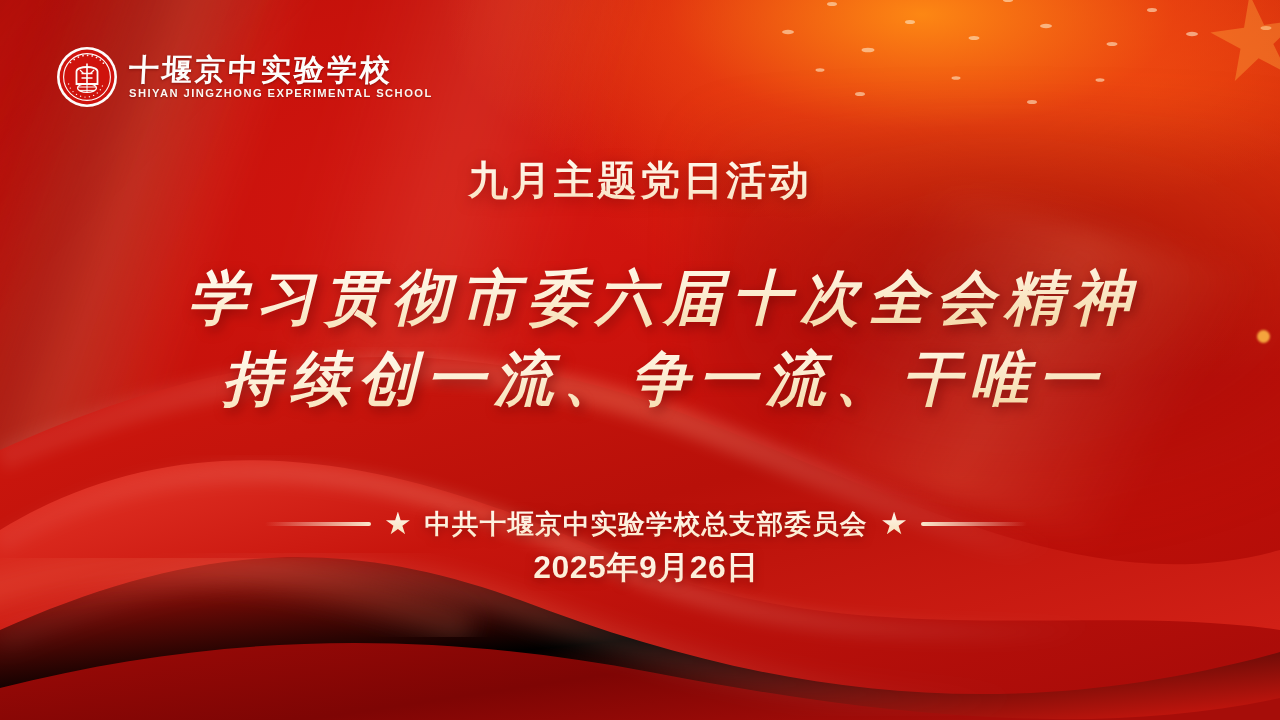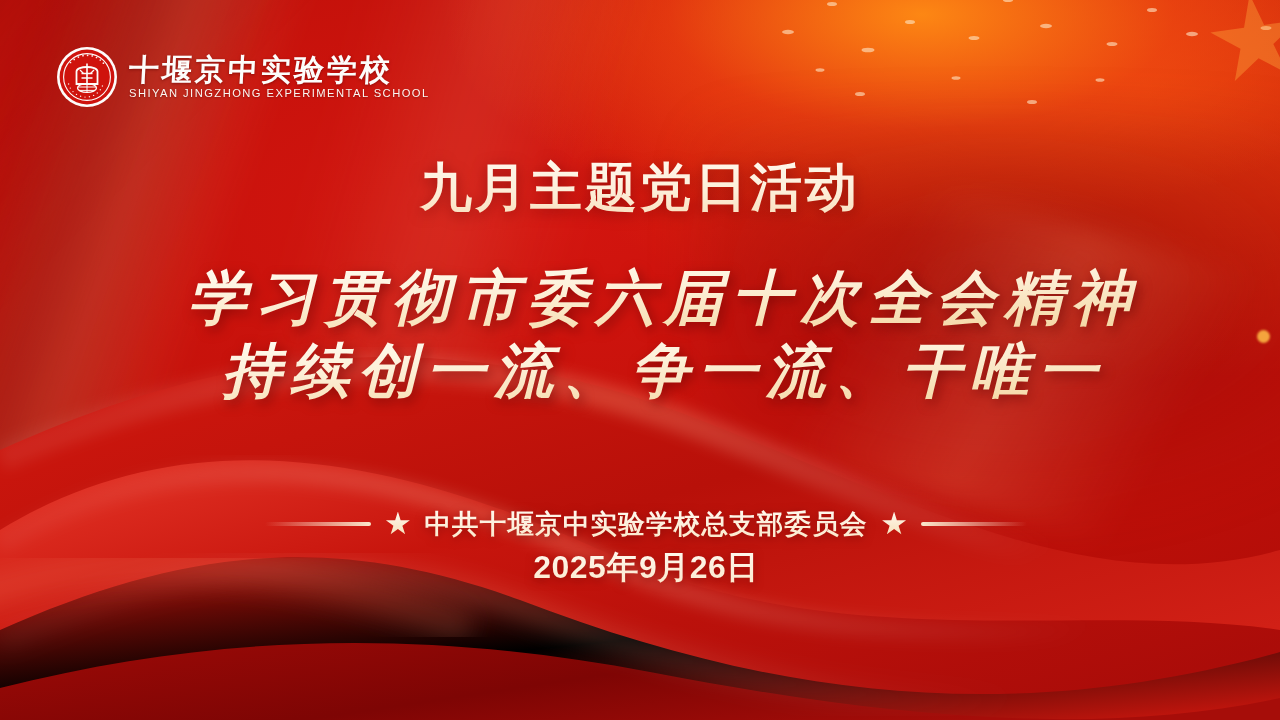--- a/index.html
+++ b/index.html
@@ -92,31 +92,31 @@
   }
   .logo-text{ display:flex; flex-direction:column; gap:1px; }
   .logo-cn{
     font-family:"Liberation Serif","DejaVu Serif",serif;
     font-size:30px; font-weight:700; color:#fdfdfb;
     letter-spacing:3px; line-height:1.06;
     text-shadow:0 1px 3px rgba(90,0,0,.5);
     transform:skewX(-3deg);
   }
   .logo-en{
-    font-size:11.2px; font-weight:400; color:#fbf7f2;
+    font-size:11.2px; font-weight:700; color:#fbf7f2;
     letter-spacing:1.45px; line-height:1.2;
     text-shadow:0 1px 2px rgba(90,0,0,.45);
     white-space:nowrap;
   }
 
   
   .subtitle{
     position:absolute; left:0; right:0; top:153px;
     text-align:center;
-    font-size:52px; font-weight:700;
+    font-size:40px; font-weight:700;
     letter-spacing:3px;
     color:#fdeedb;
     background:linear-gradient(180deg,#fff9f0 0%,#fdeed8 55%,#f8dcb8 100%);
     -webkit-background-clip:text; background-clip:text;
     -webkit-text-fill-color:transparent;
     filter:drop-shadow(0 3px 7px rgba(110,4,4,.55));
   }
 
   
   .title-block{
@@ -129,21 +129,21 @@
     font-weight:700;
     font-style:italic;
     letter-spacing:9px;
     line-height:1.24;
     background:linear-gradient(178deg,#fffdf6 0%,#fdf0d8 40%,#f7dfb4 74%,#f2cf96 100%);
     -webkit-background-clip:text; background-clip:text;
     -webkit-text-fill-color:transparent;
     filter:drop-shadow(3px 4px 6px rgba(105,3,3,.62));
   }
   .title-line.l1{ font-size:59px; }
-  .title-line.l2{ font-size:59px; }
+  .title-line.l2{ font-size:59px; margin-top:8px; }
 
   
   .footer{
     position:absolute; left:0; right:0; top:506px;
     display:flex; flex-direction:column; align-items:center; gap:4px;margin-left:12px;
   }
   .org-row{ display:flex; align-items:center; justify-content:center; gap:14px; }
   .rule{ width:106px; height:4px; border-radius:2px; }
   .rule.left{  background:linear-gradient(90deg, rgba(253,238,216,0) 0%, rgba(253,238,216,.35) 35%, #fbe9cd 100%); }
   .rule.right{ background:linear-gradient(270deg, rgba(253,238,216,0) 0%, rgba(253,238,216,.35) 35%, #fbe9cd 100%); }

